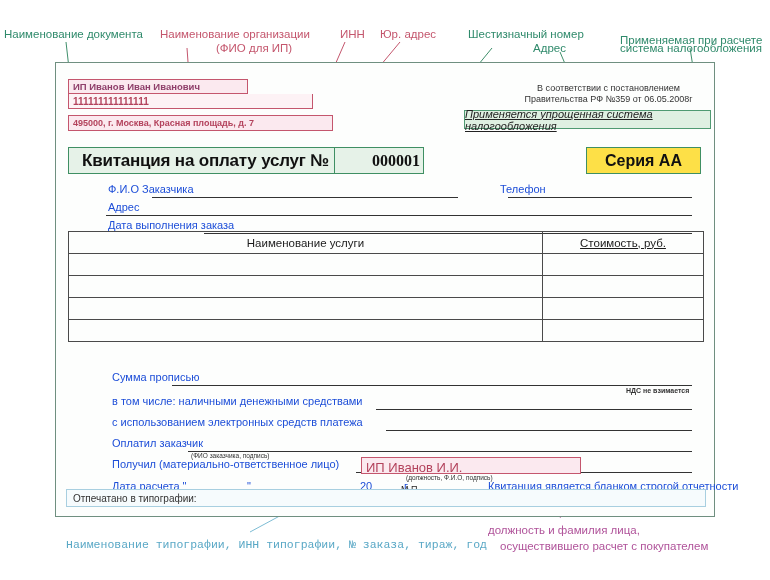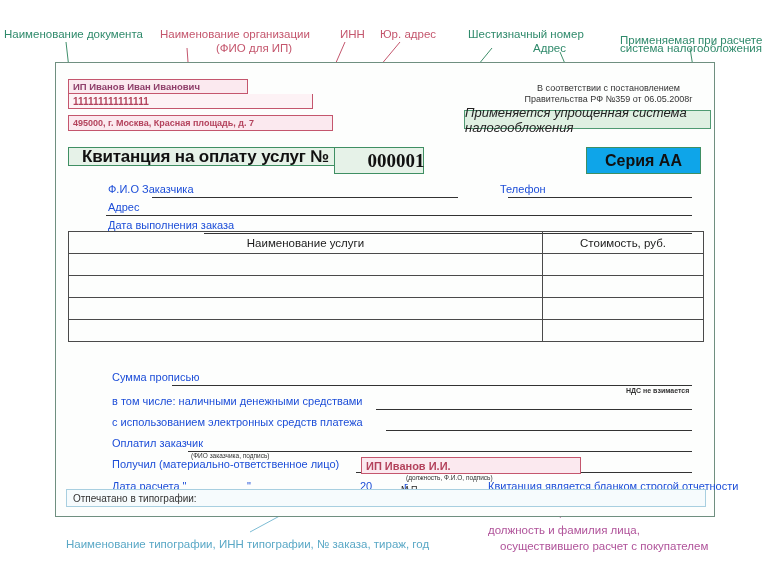--- a/index.html
+++ b/index.html
@@ -41,48 +41,48 @@
     font-size:9.5px;
     font-weight:bold;
     color:#8f3f6a;
     padding:1px 4px;
     white-space:nowrap;
     line-height:12px;
   }
 
   
   .title-box{
-    position:absolute;left:12px;top:84px;width:275px;height:19px;
+    position:absolute;left:12px;top:84px;width:275px;height:27px;
     background:#e6f2e8;border:1.5px solid #3f8f63;box-sizing:border-box;
     display:flex;align-items:center;justify-content:center;
   }
   .title-box span{font-size:17px;font-weight:bold;color:#111;letter-spacing:-0.2px;}
   .num-box{
     position:absolute;left:278px;top:84px;width:90px;height:27px;
     background:#e6f2e8;border:1.5px solid #3f8f63;box-sizing:border-box;
     display:flex;align-items:center;justify-content:center;
   }
-  .num-box span{font-size:19px;font-weight:bold;color:#111;font-family:"Liberation Serif",serif;margin-left:34px;}
+  .num-box span{font-size:16px;font-weight:bold;color:#111;font-family:"Liberation Serif",serif;margin-left:34px;}
   .series-box{
     position:absolute;left:530px;top:84px;width:115px;height:27px;
-    background:#0ea5e9;border:1.5px solid #3f8f63;box-sizing:border-box;
+    background:#fde047;border:1.5px solid #3f8f63;box-sizing:border-box;
     display:flex;align-items:center;justify-content:center;
   }
   .series-box span{font-size:16px;font-weight:bold;color:#111;}
 
   .gov-note{
     position:absolute;left:450px;top:20px;width:205px;
     font-size:9px;line-height:11px;color:#333;text-align:center;
   }
   .usn-box{
     position:absolute;left:408px;top:47px;width:247px;height:19px;
     background:#dff0e2;border:1px solid #4f9a72;box-sizing:border-box;
     display:flex;align-items:center;justify-content:center;
   }
-  .usn-box span{font-size:13px;font-style:italic;color:#222;}
+  .usn-box span{font-size:11px;font-style:italic;color:#222;text-decoration:underline;}
 
   
   .frow{position:absolute;font-size:11px;color:#1d4ed8;white-space:nowrap;margin-left:40px;}
   .fline{position:absolute;border-bottom:1px solid #333;height:0;}
   .tiny{position:absolute;font-size:6.5px;color:#333;white-space:nowrap;}
 
   
   table.svc{
     position:absolute;left:12px;top:168px;width:636px;
     border-collapse:collapse;
@@ -90,21 +90,21 @@
   }
   table.svc td,table.svc th{
     border:1px solid #4a4a4a;
     height:21px;
     font-size:11.5px;
     font-weight:normal;
     color:#1b1b1b;
     padding:0 4px;
   }
   table.svc th{text-align:center;}
-  table.svc .col-price{width:152px;}
+  table.svc .col-price{width:152px;text-decoration:underline;}
   table.svc td.totallabel{text-align:right;font-size:12px;}
   table.svc tr.totalrow td{border:1.6px solid #2b2b2b;}
 
   
   .printbox{
     position:absolute;left:10px;top:426px;width:640px;height:18px;
     background:#f6fbfd;border:1px solid #a8cfe0;box-sizing:border-box;
     display:flex;align-items:center;
   }
   .printbox span{font-size:10px;color:#333;padding-left:6px;}
@@ -140,21 +140,21 @@
 
 <div class="ann rose" style="left:340px;top:28px;">ИНН</div>
 <div class="ann rose" style="left:380px;top:28px;">Юр. адрес</div>
 
 <div class="ann green" style="left:468px;top:28px;">Шестизначный номер</div>
 <div class="ann green" style="left:533px;top:42px;">Адрес</div>
 
 <div class="ann green" style="left:620px;top:28px;margin-top:6px;">Применяемая при расчете</div>
 <div class="ann green" style="left:620px;top:42px;">система налогообложения</div>
 
-<div class="ann blue" style="left:66px;top:538px;">Наименование типографии, ИНН типографии, № заказа, тираж, год</div>
+<div class="ann blue" style="left:66px;top:538px;font-family:Liberation Mono, monospace;">Наименование типографии, ИНН типографии, № заказа, тираж, год</div>
 
 <div class="ann violet" style="left:488px;top:524px;">должность и фамилия лица,</div>
 <div class="ann violet" style="left:500px;top:540px;">осуществившего расчет с покупателем</div>
 
 <div class="sheet">
 
   <div class="pinkbox" style="left:12px;top:16px;width:180px;height:15px;"></div>
   <div class="abs" style="left:17px;top:18px;font-size:9.5px;font-weight:bold;color:#8f3f6a;">ИП Иванов Иван Иванович</div>
 
   <div class="pinkbox" style="left:12px;top:31px;width:245px;height:15px;background:#fdf2f5;border-top:none;"></div>
@@ -230,21 +230,21 @@
   <div class="frow" style="left:16px;top:353px;">с использованием электронных средств платежа</div>
   <div class="fline" style="left:330px;top:367px;width:306px;"></div>
 
   <div class="frow" style="left:16px;top:374px;">Оплатил заказчик</div>
   <div class="fline" style="left:132px;top:388px;width:504px;"></div>
   <div class="tiny" style="left:135px;top:389px;">(ФИО заказчика, подпись)</div>
 
   <div class="frow" style="left:16px;top:395px;">Получил (материально-ответственное лицо)</div>
   <div class="fline" style="left:300px;top:409px;width:336px;"></div>
   <div class="pinkbox" style="left:305px;top:394px;width:220px;height:17px;"></div>
-  <div class="abs" style="left:310px;top:397px;font-size:11px;font-weight:bold;color:#b3425c;">ИП Иванов И.И.</div>
+  <div class="abs" style="left:310px;top:397px;font-size:13px;font-weight:normal;color:#b3425c;">ИП Иванов И.И.</div>
   <div class="tiny" style="left:350px;top:411px;">(должность, Ф.И.О, подпись)</div>
 
   <div class="frow" style="left:16px;top:417px;">
     <span>Дата расчета "</span>
   </div>
   <div class="fline" style="left:118px;top:430px;width:32px;"></div>
   <div class="frow" style="left:151px;top:417px;">"</div>
   <div class="fline" style="left:162px;top:430px;width:96px;"></div>
   <div class="frow" style="left:264px;top:417px;">20</div>
   <div class="fline" style="left:286px;top:430px;width:22px;"></div>

